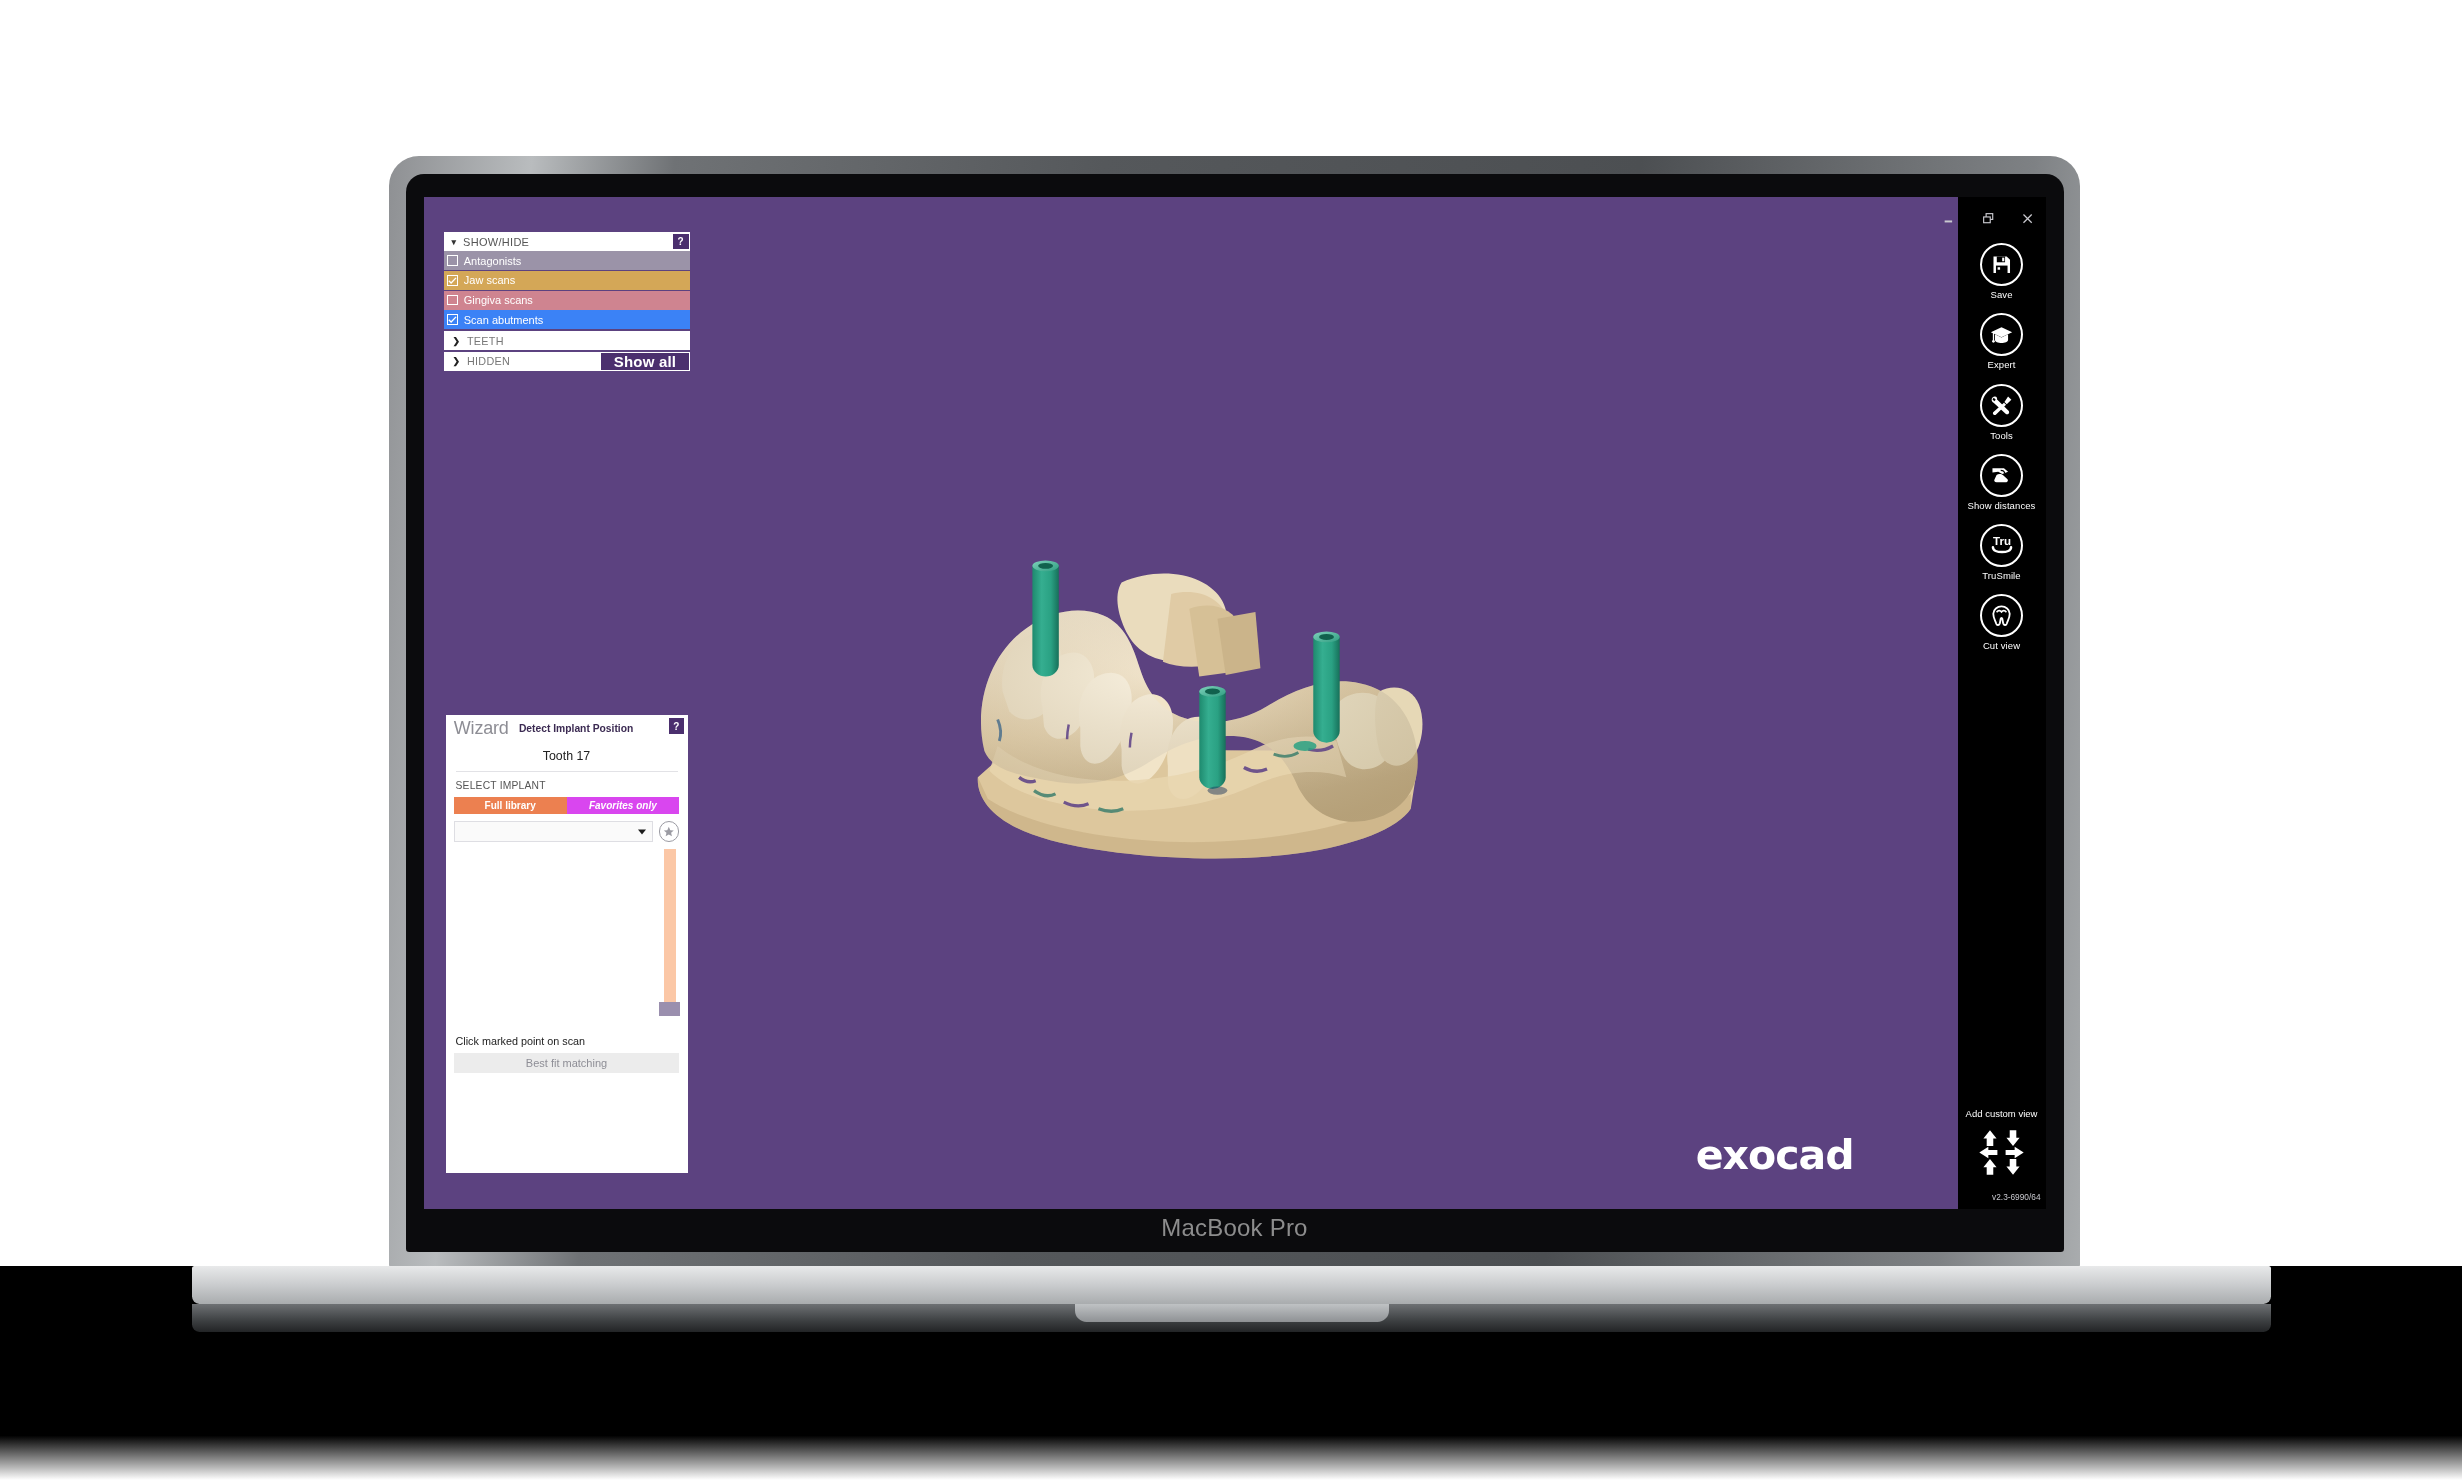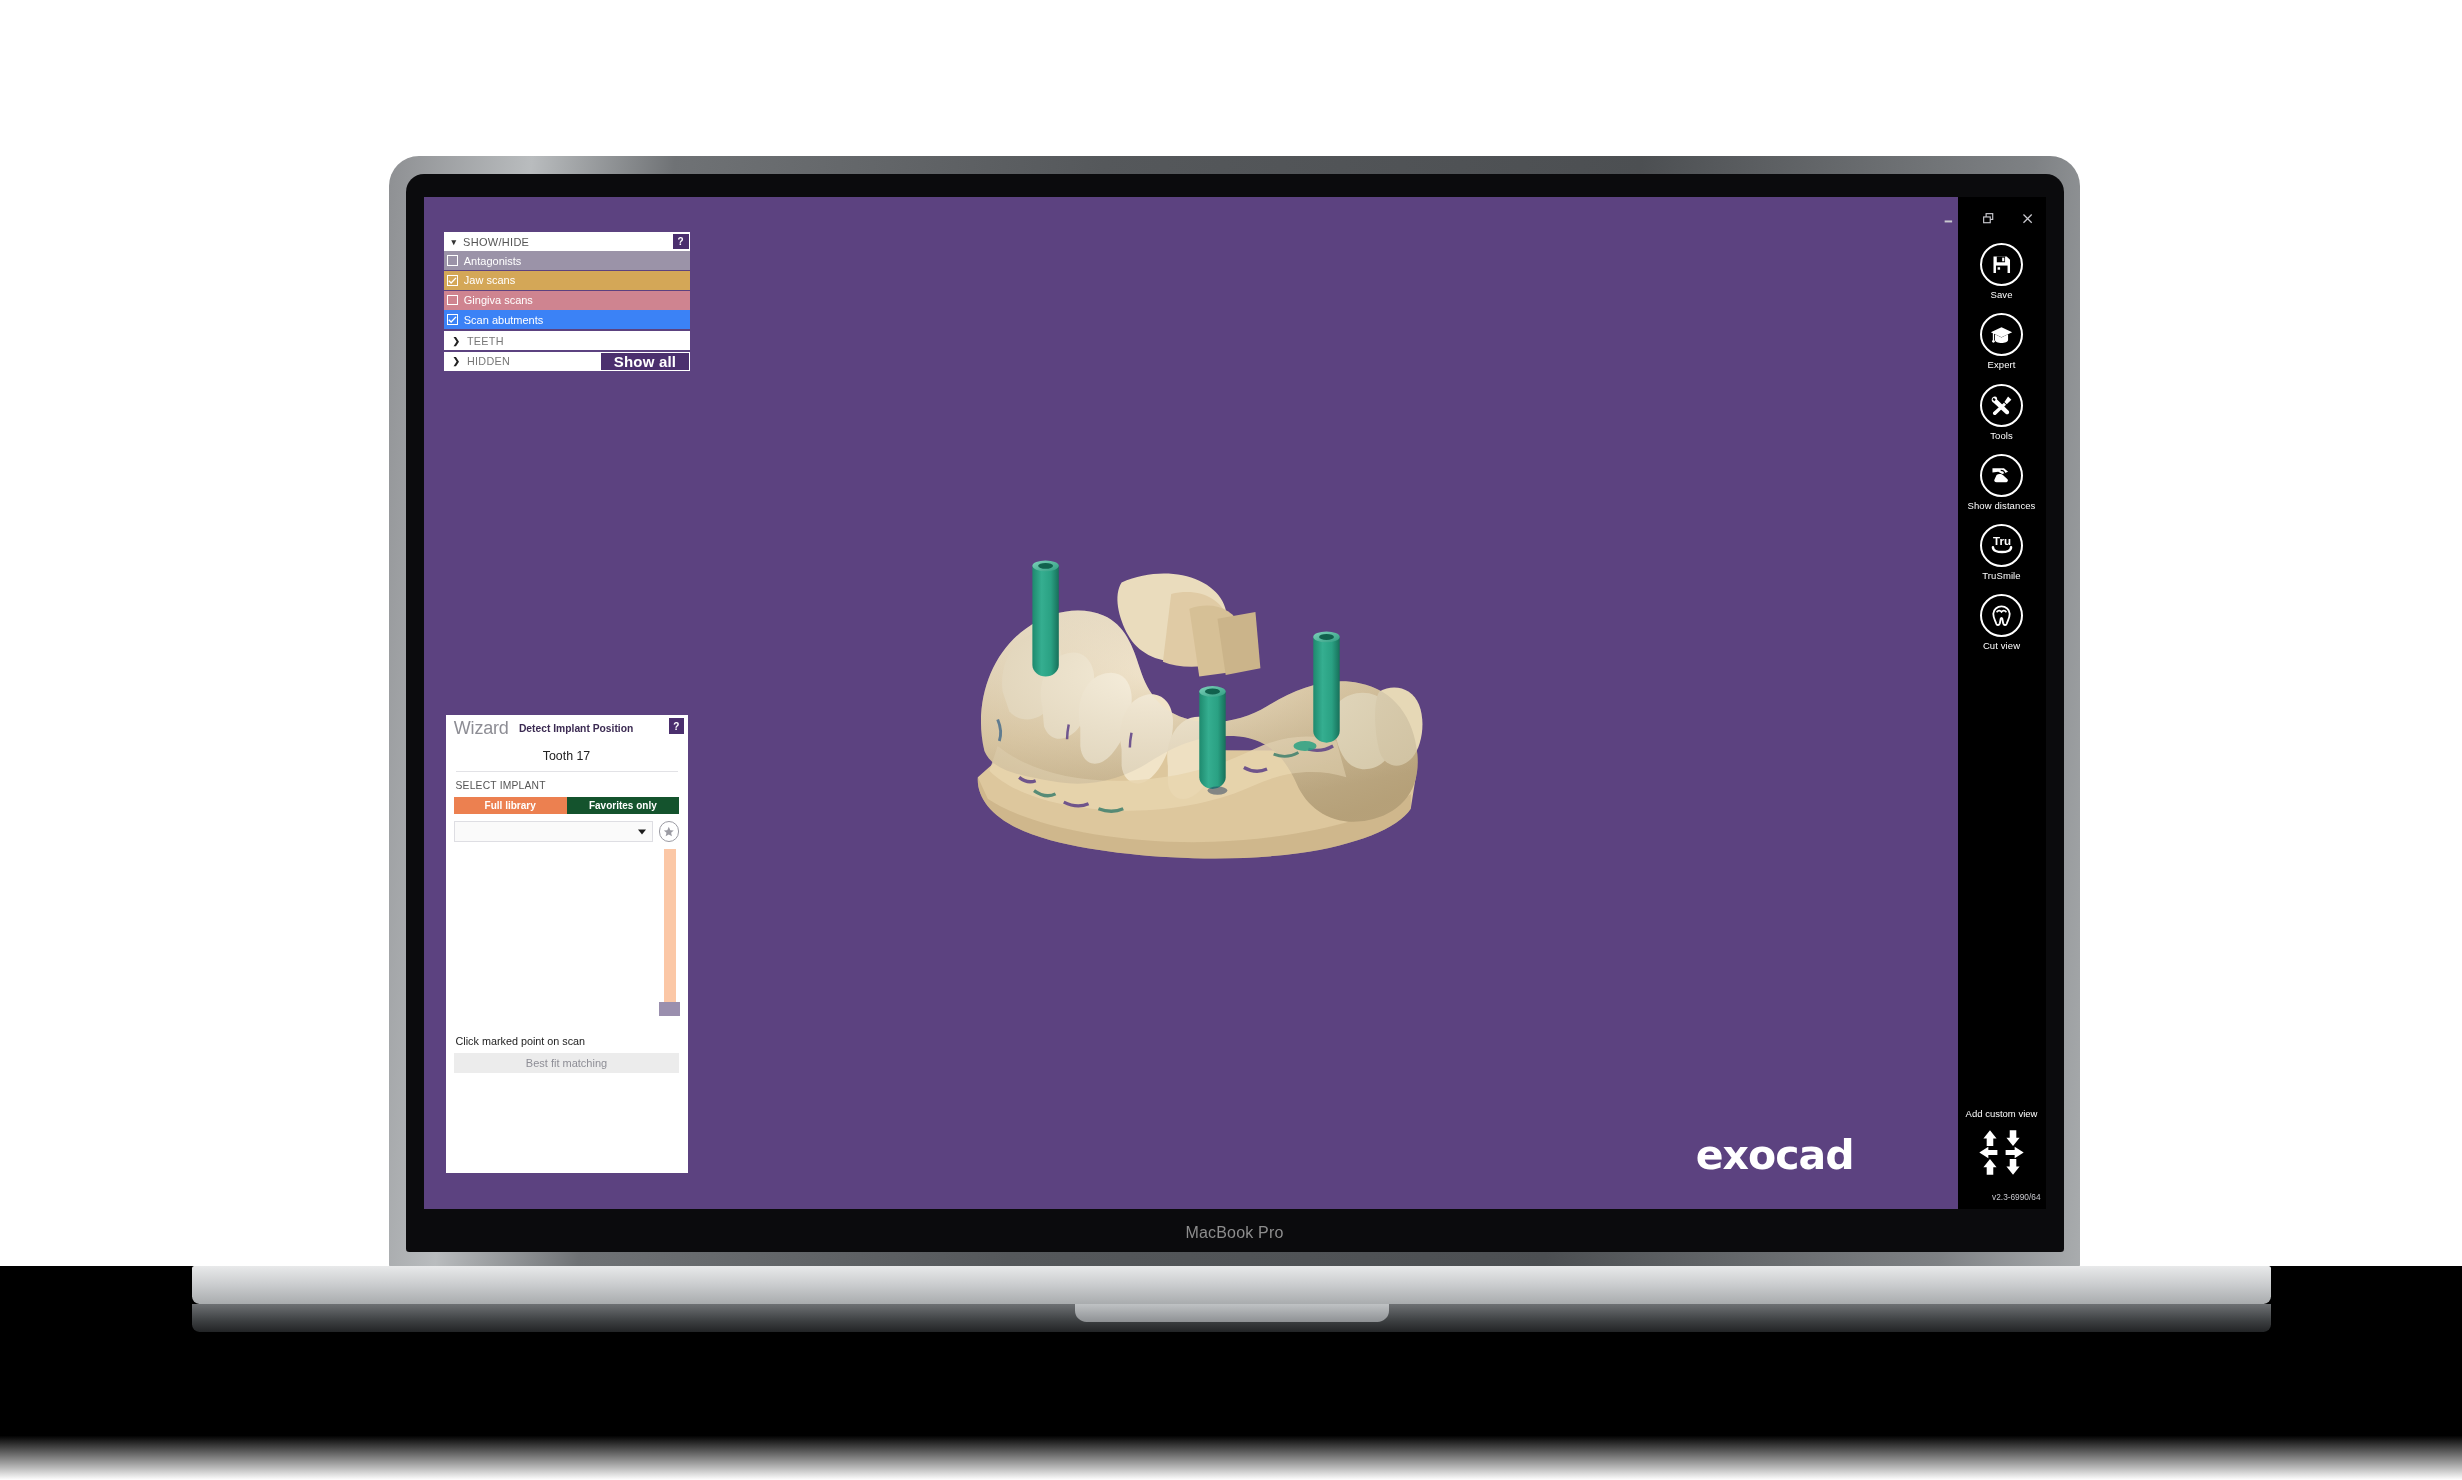--- a/index.html
+++ b/index.html
@@ -135,21 +135,21 @@
   .wz-tooth { text-align:center; font-size:12.4px; color:#222; padding:7.4px 0 7.4px; }
   .wz-divider { height:0.8px; background:#e2e2e6; margin:0 10px; }
   .wz-sectitle { font-size:10.3px; color:#555; padding:8.3px 0 5.8px 10px; letter-spacing:0.2px; }
 
   .wz-segbar { display:flex; margin:0 8.3px 0 8.3px; }
   .seg {
     flex:1; height:17.4px; display:flex; align-items:center; justify-content:center;
     font-size:10px; font-weight:bold; color:#fff; cursor:pointer;
   }
   .seg.active { background:#ec8050; }
-  .seg.inactive { background:#14532d; }
+  .seg.inactive { background:#d946ef;font-style:italic; }
 
   .wz-selectrow { display:flex; align-items:center; margin:7.4px 8.3px 0 8.3px; gap:5.8px; }
   .wz-select {
     flex:1; height:20.7px; background:#fafafa; border:0.8px solid #dedee3;
     position:relative;
   }
   .wz-select .chev {
     position:absolute; right:5.8px; top:50%; transform:translateY(-50%);
     width:0; height:0; border-left:4.1px solid transparent; border-right:4.1px solid transparent;
     border-top:5px solid #1c1c1c;
@@ -170,21 +170,21 @@
   .wz-hint { font-size:10.8px; color:#222; padding-left:10px; }
   .wz-bestfit {
     margin:5.8px 8.3px 0 8.3px; height:20px; background:#ececec;
     display:flex; align-items:center; justify-content:center;
     font-size:11px; color:#8e8e96;
   }
 
   
   #mbplabel {
     position:absolute; left:0; bottom:10px; width:100%;
-    text-align:center; font-size:16px; color:#8d8d8d;
+    text-align:center; font-size:24px; color:#8d8d8d;
     font-family:"Liberation Sans", sans-serif; letter-spacing:0.2px;
   }
 
   
   #baseWrap { position:absolute; left:0px; top:1266px; width:2462px; height:132px; }
   #deck {
     position:absolute; left:192px; top:0; width:2079px; height:38px;
     background:linear-gradient(180deg,#e8e9ea 0%,#cdcfd1 45%,#a9acae 100%);
     border-radius:2.5px 2.5px 7.4px 7.4px;
   }

